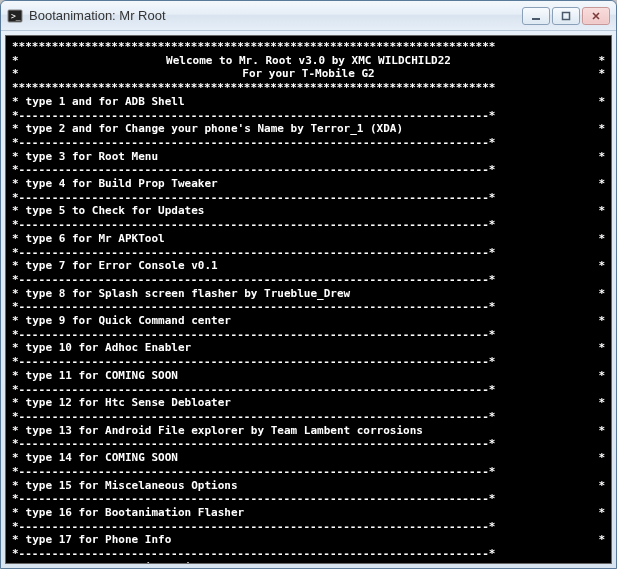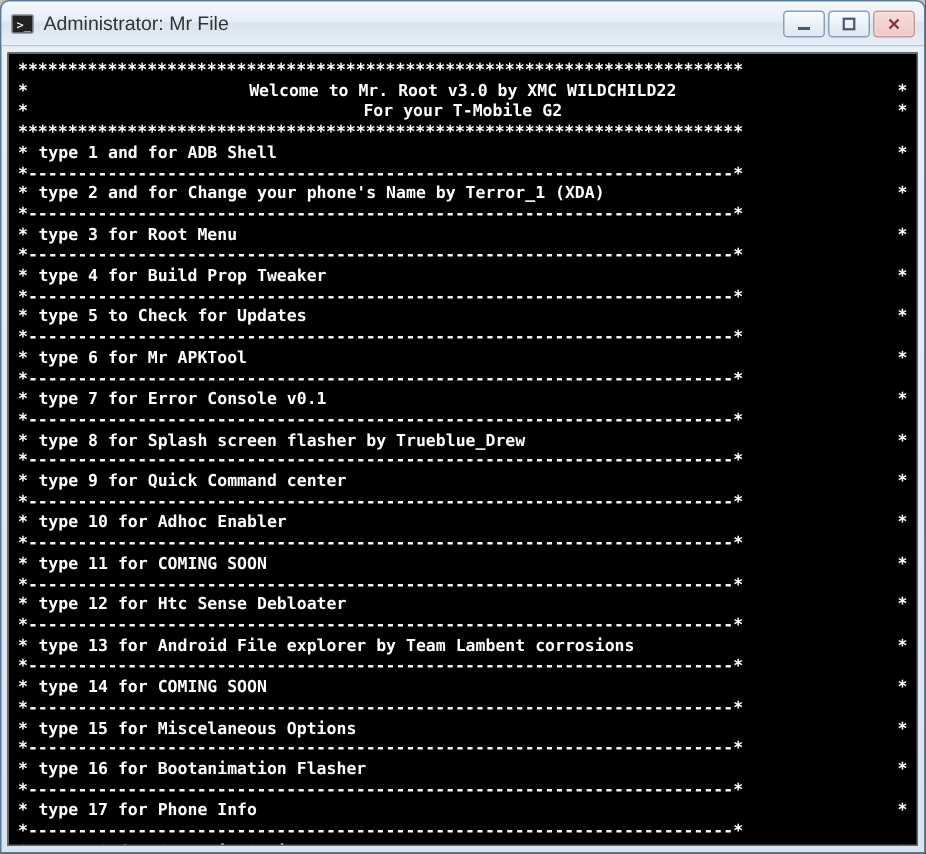--- a/index.html
+++ b/index.html
@@ -109,21 +109,21 @@
 <body>
 
 <div class="window">
   <div class="titlebar">
     <span class="icon">
       <svg viewBox="0 0 16 16">
           <rect x="1" y="2" width="14" height="12" rx="1" fill="#222" stroke="#888" stroke-width="1"></rect>
           <text x="4" y="11" font-size="8" fill="#fff" font-family="monospace">&gt;_</text>
         </svg>
     </span>
-    <span class="title">Administrator:  Mr File</span>
+    <span class="title">Bootanimation:  Mr Root</span>
     <div class="winbtns">
       <div class="winbtn">
         <svg viewBox="0 0 10 10">
             <rect x="1" y="7" width="8" height="2" fill="#4a5a6a"></rect>
           </svg>
       </div>
       <div class="winbtn">
         <svg viewBox="0 0 10 10">
             <rect x="1.5" y="1.5" width="7" height="7" fill="none" stroke="#4a5a6a" stroke-width="1.5"></rect>
           </svg>

